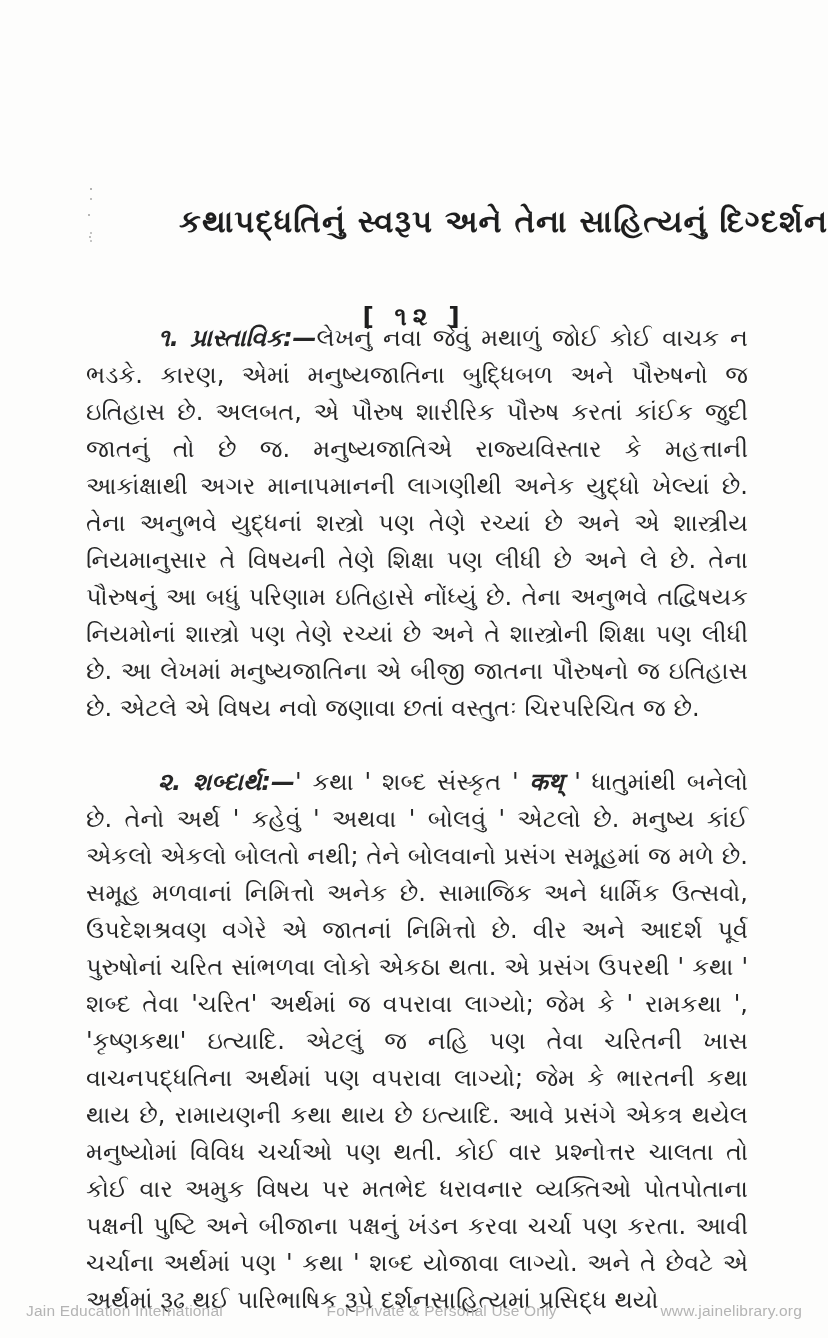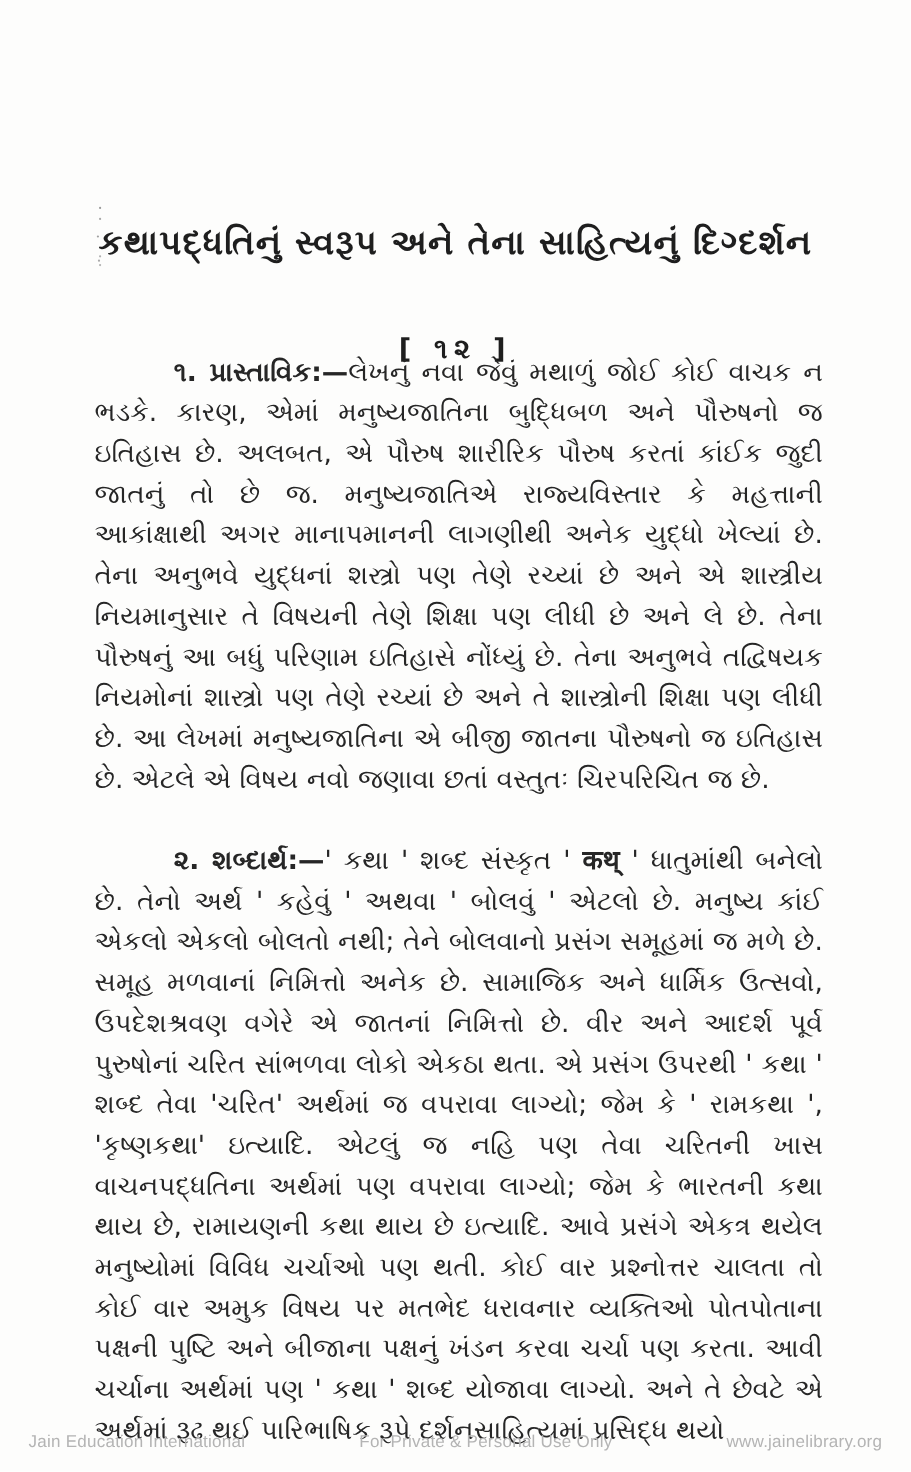--- a/index.html
+++ b/index.html
@@ -15,21 +15,21 @@
     background: #fdfdfc;
     color: #242424;
     font-family: "DejaVu Sans", sans-serif;
     overflow: hidden;
   }
   .title {
     position: absolute;
     top: 182px;
     left: 0;
     right: 0;
-    text-align: center;
+    text-align: right;
     font-size: 31px;
     font-weight: bold;
     letter-spacing: 1px;
     color: #1e1e1e;
   }
   .section-number {
     position: absolute;
     top: 257px;
     left: 0;
     right: 0;
@@ -52,20 +52,21 @@
   }
   .body-text p {
     margin: 0;
     text-indent: 72px;
   }
   .body-text p + p {
     margin-top: 37px;
   }
   .bold {
     font-weight: bold;
+    font-style: italic;
   }
   
   .scan-artifact {
     position: absolute;
     top: 188px;
     left: 90px;
     width: 2px;
     height: 2px;
     background: #9a9a9a;
     border-radius: 50%;

